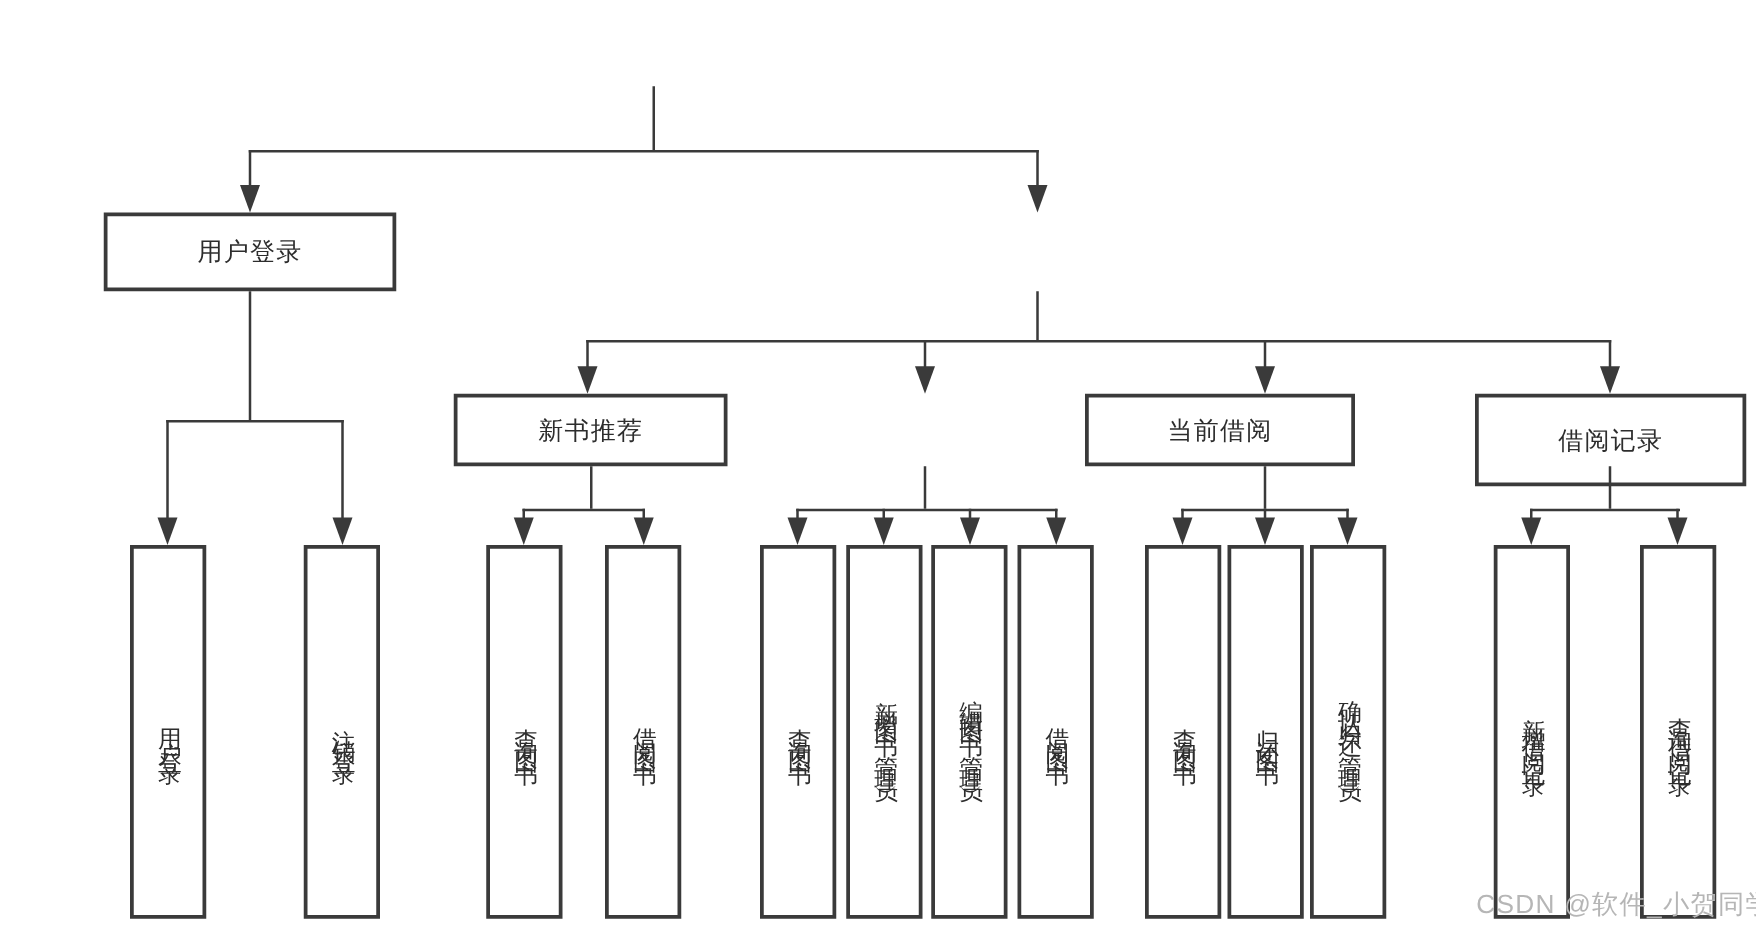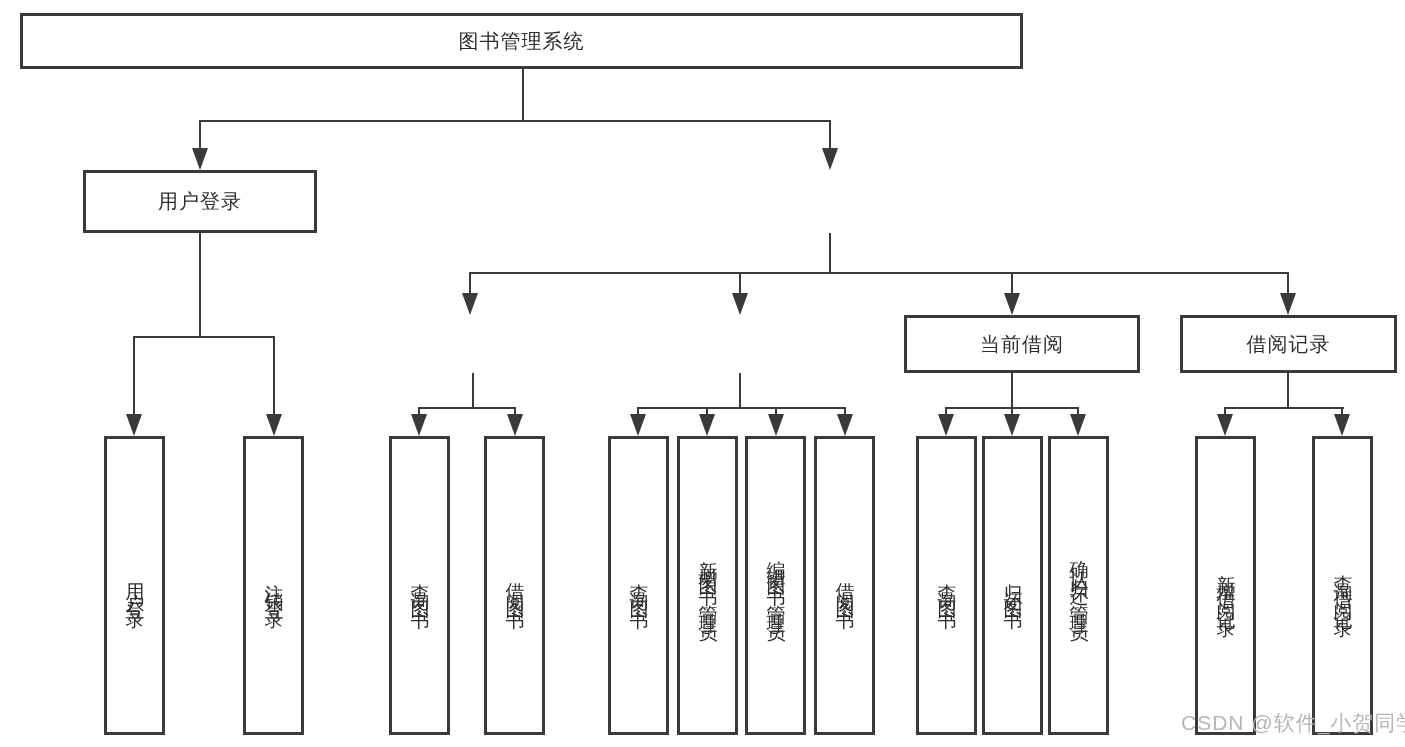--- a/index.html
+++ b/index.html
@@ -45,36 +45,36 @@
     letter-spacing:1px;
     z-index:5;
     white-space:nowrap;
   }
 </style>
 </head>
 <body>
 
 <div class="canvas">
 
-  <div class="node" style="left:20px;top:13px;width:1003px;height:56px">
-    <span class="lbl">图书管理系统</span>
-  </div>
 
   <div class="node" style="left:83px;top:170px;width:234px;height:63px">
     <span class="lbl">用户登录</span>
   </div>
 
 
+  <div class="node" style="left:363px;top:315px;width:219px;height:58px">
+    <span class="lbl">新书推荐</span>
+  </div>
 
 
-  <div class="node" style="left:904px;top:315px;width:236px;height:58px">
+  <div class="node" style="left:868px;top:315px;width:216px;height:58px">
     <span class="lbl">当前借阅</span>
   </div>
 
-  <div class="node" style="left:1180px;top:315px;width:217px;height:58px">
+  <div class="node" style="left:1180px;top:315px;width:217px;height:74px">
     <span class="lbl">借阅记录</span>
   </div>
 
   <div class="node v" style="left:104px;top:436px;width:61px;height:299px">
     <span class="lbl">用户登录</span>
   </div>
   <div class="node v" style="left:243px;top:436px;width:61px;height:299px">
     <span class="lbl">注销登录</span>
   </div>
 

